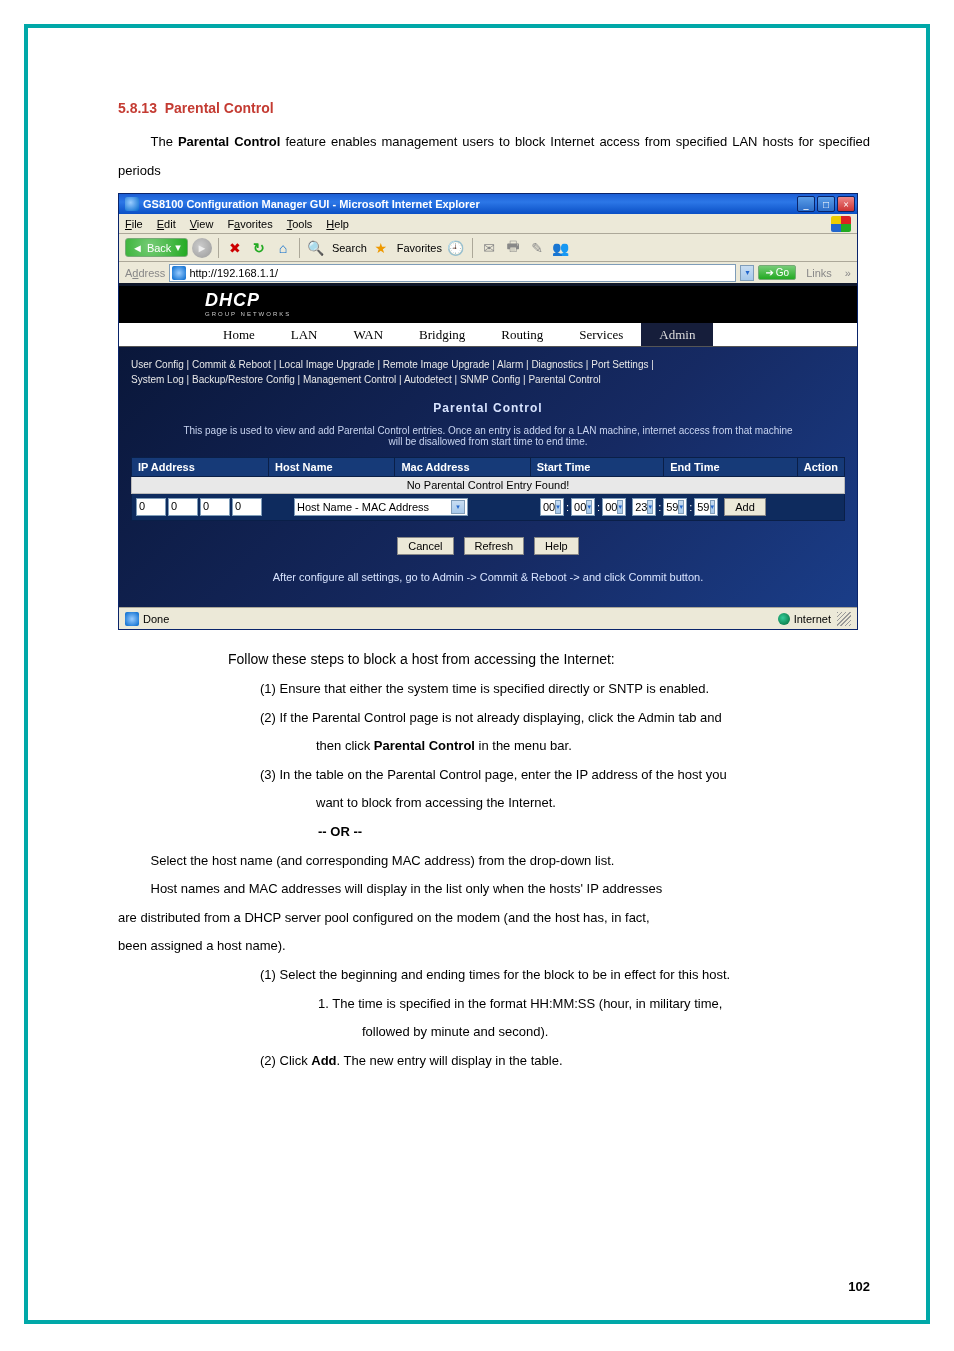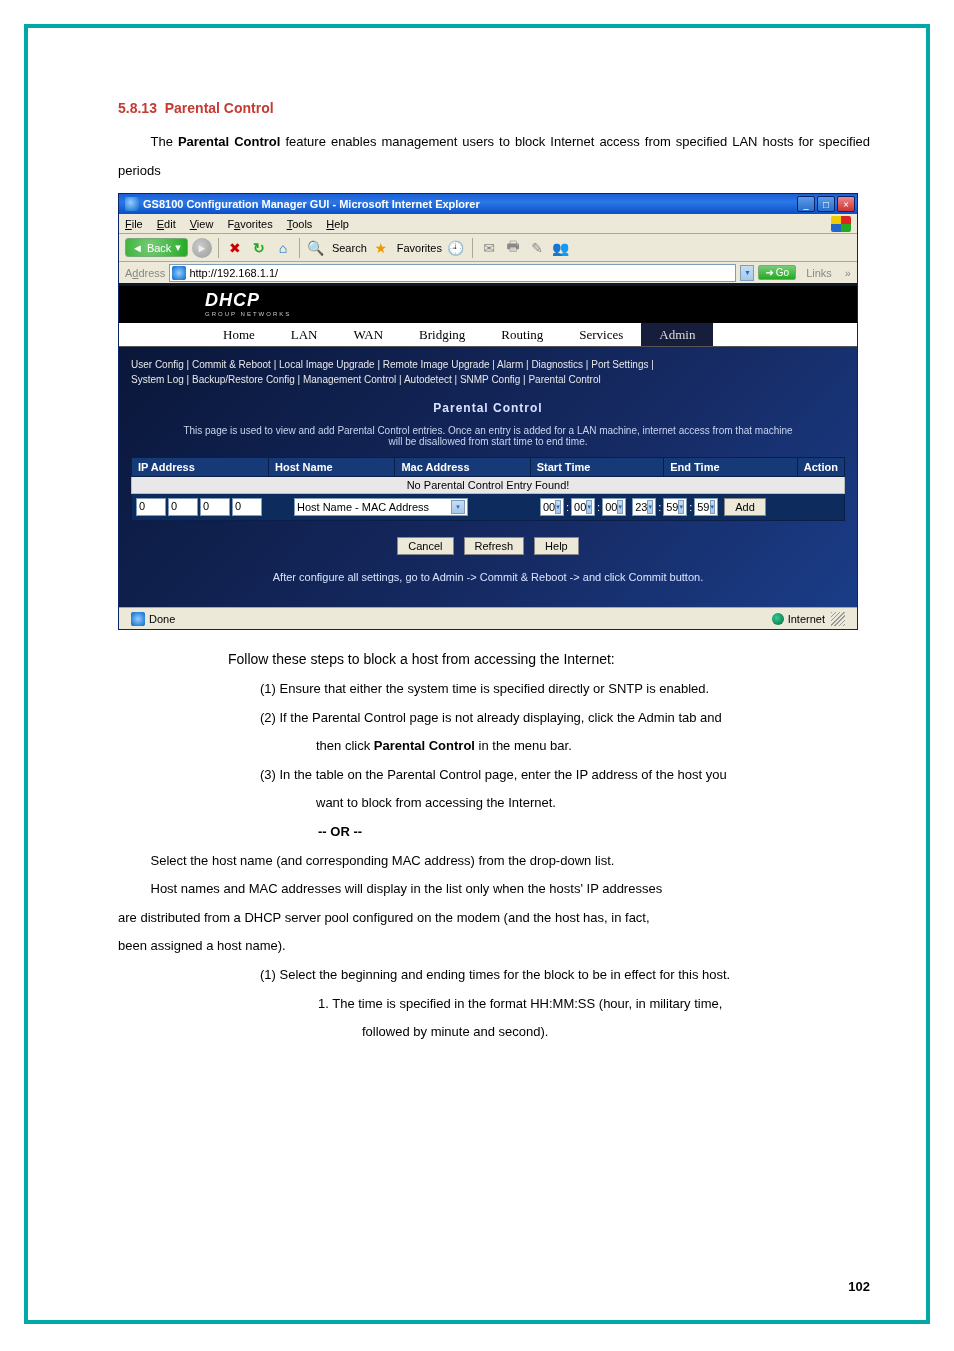--- a/index.html
+++ b/index.html
@@ -191,21 +191,21 @@
   .add-btn,.ui-btn{
     background:#ece9d8;border:1px solid #888;padding:2px 10px;color:#000;
     font-size:11px;cursor:pointer;
   }
   .btn-row{display:flex;justify-content:center;gap:10px;padding:16px 0 10px;}
   .footer-tip{
     text-align:center;color:#d8e4ff;font-weight:normal;font-size:11px;padding:6px 0 10px;
   }
   .ie-status{
     background:#ece9d8;border-top:1px solid #aca899;
-    display:flex;align-items:center;padding:2px 12px;height:22px;font-size:11px;color:#000;
+    display:flex;align-items:center;padding:2px 6px;height:22px;font-size:11px;color:#000;
   }
   .status-done{display:flex;align-items:center;gap:4px;}
   .status-done-icon{width:14px;height:14px;background:radial-gradient(circle,#9cf,#06c);border-radius:2px;}
   .status-spacer{flex:1;}
   .status-zone{display:flex;align-items:center;gap:4px;}
   .status-zone-icon{width:12px;height:12px;background:radial-gradient(circle at 40% 40%,#3c9,#063);border-radius:50%;}
   .grip{width:14px;height:14px;margin-left:6px;
     background:repeating-linear-gradient(135deg,#999 0 1px,transparent 1px 3px);}
 
   
@@ -409,17 +409,20 @@
     </ul>
     <p class="or-line">-- OR --</p>
     <p class="body-text">Select the host name (and corresponding MAC address) from the drop-down list.</p>
     <p class="body-text">Host names and MAC addresses will display in the list only when the hosts' IP addresses</p>
     <p class="body-text no-indent">are distributed from a DHCP server pool configured on the modem (and the host has, in fact,</p>
     <p class="body-text no-indent">been assigned a host name).</p>
     <ul class="step-list">
       <li>(1)  Select the beginning and ending times for the block to be in effect for this host.</li>
       <li class="substep">1.   The time is specified in the format HH:MM:SS (hour, in military time,</li>
       <li style="text-indent:0;padding-left:244px;">followed by minute and second).</li>
+      <li>
+        <span>(2)  Click </span><b>Add</b><span>. The new entry will display in the table.</span>
+      </li>
     </ul>
   </div>
 
   <div class="page-num">102</div>
 </div>
 
 </body></html>

